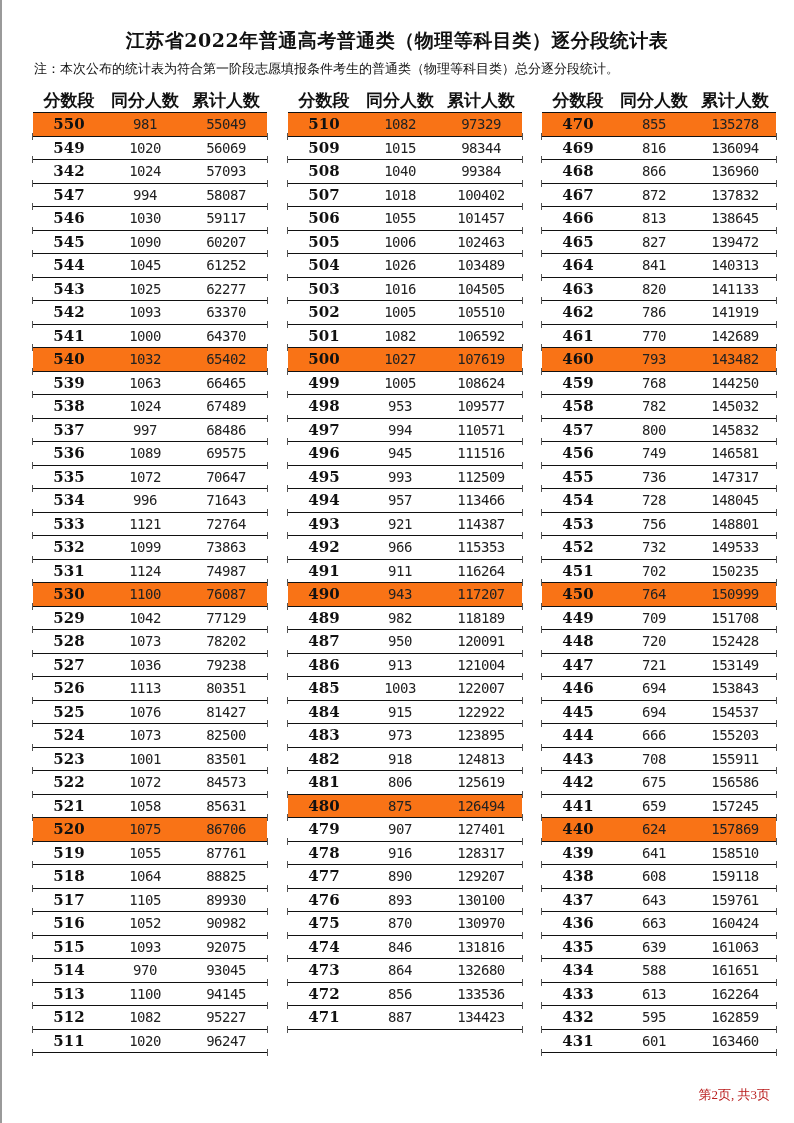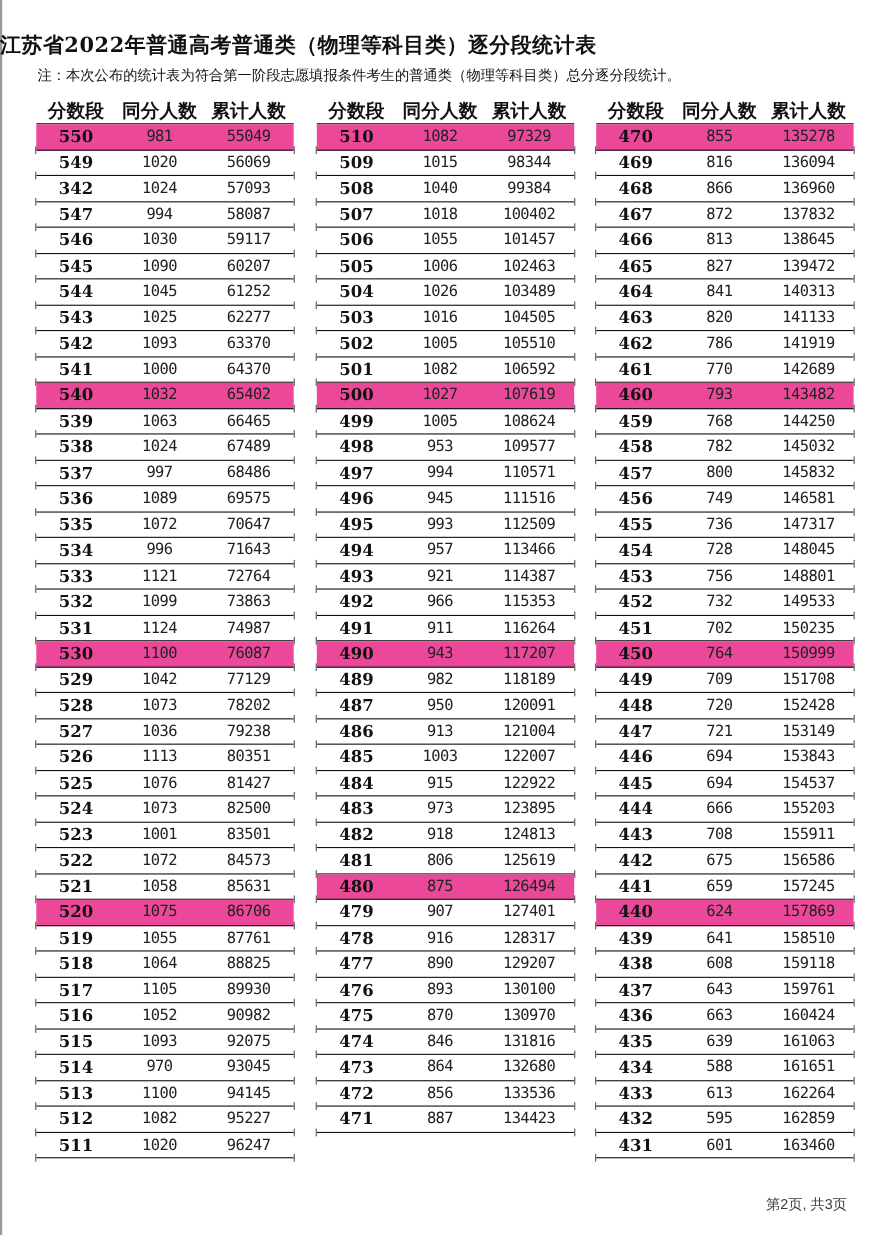--- a/index.html
+++ b/index.html
@@ -3,21 +3,21 @@
 <meta charset="utf-8">
 <style>
   html, body { margin: 0; padding: 0; background: #ffffff; }
   body {
     width: 794px; height: 1123px; position: relative; overflow: hidden;
     font-family: "DejaVu Sans", "Liberation Sans", sans-serif;
     color: #111;
   }
   .left-edge { position: absolute; left: 0; top: 0; width: 2px; height: 1123px; background: #9a9a9a; }
   .title {
-    position: absolute; top: 28px; left: 0; width: 794px; 
+    position: absolute; top: 28px; left: 0; width: 794px; text-align: center;
     font-family: "DejaVu Serif", "Liberation Serif", serif;
     font-size: 19px; font-weight: bold; letter-spacing: 0.5px;
   }
   .note {
     position: absolute; top: 60px; left: 34px; font-size: 13px; color: #111;
     font-family: "DejaVu Sans", sans-serif; white-space: nowrap; text-align: center;
   }
   .block { position: absolute; top: 84px; width: 234px; }
   .block.b0 { left: 33px; }
   .block.b1 { left: 288px; }
@@ -34,28 +34,28 @@
   .row {
     display: flex; height: 22.5px; align-items: center; position: relative;
     border-bottom: 1.5px solid #111;
     font-family: "DejaVu Serif", "Liberation Serif", serif;
   }
   .row::before, .row::after {
     content: ""; position: absolute; bottom: -4px; width: 1px; height: 7px; background: #555;
   }
   .row::before { left: -1px; }
   .row::after { right: -1px; }
-  .row.shaded { background: #ec4899; justify-content: space-between; }
+  .row.shaded { background: #f97316; justify-content: space-between; }
   .row span { display: block; text-align: center; }
   .row .score { font-weight: bold; font-size: 15px; }
   .row .same { font-size: 14px; color: #222; font-family: "DejaVu Sans Mono", "Liberation Mono", monospace; letter-spacing: -0.5px; }
   .row .cum { font-size: 14px; color: #222; font-family: "DejaVu Sans Mono", "Liberation Mono", monospace; letter-spacing: -0.5px; }
   .footer {
-    position: absolute; right: 24px; top: 1086px; font-size: 13px; color: #404040;
-    font-family: Liberation Sans, sans-serif;
+    position: absolute; right: 24px; top: 1086px; font-size: 13px; color: #b91c1c;
+    font-family: Liberation Serif, serif;
   }
 </style>
 </head>
 <body>
 
 <div class="left-edge"></div>
 
 <div class="title">江苏省2022年普通高考普通类（物理等科目类）逐分段统计表</div>
 <div class="note">注：本次公布的统计表为符合第一阶段志愿填报条件考生的普通类（物理等科目类）总分逐分段统计。</div>
 

